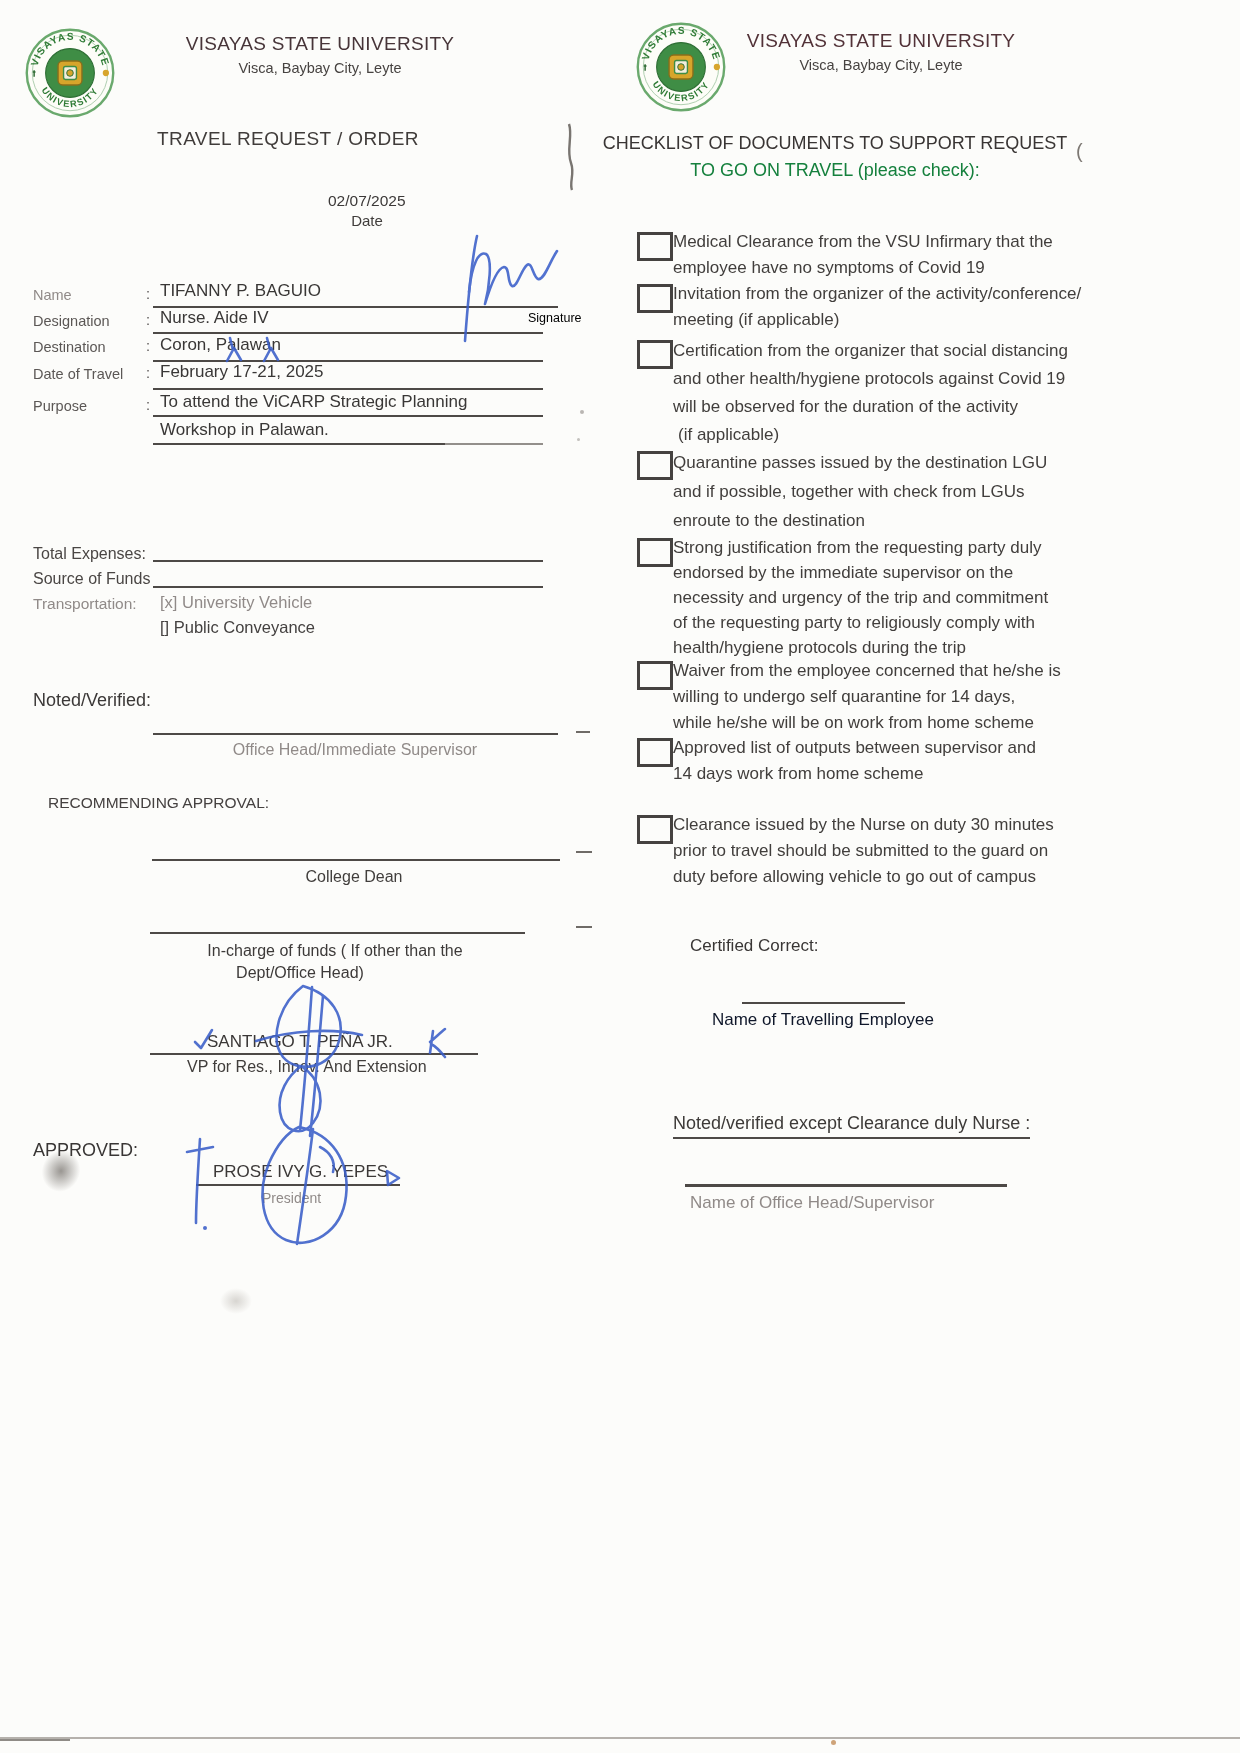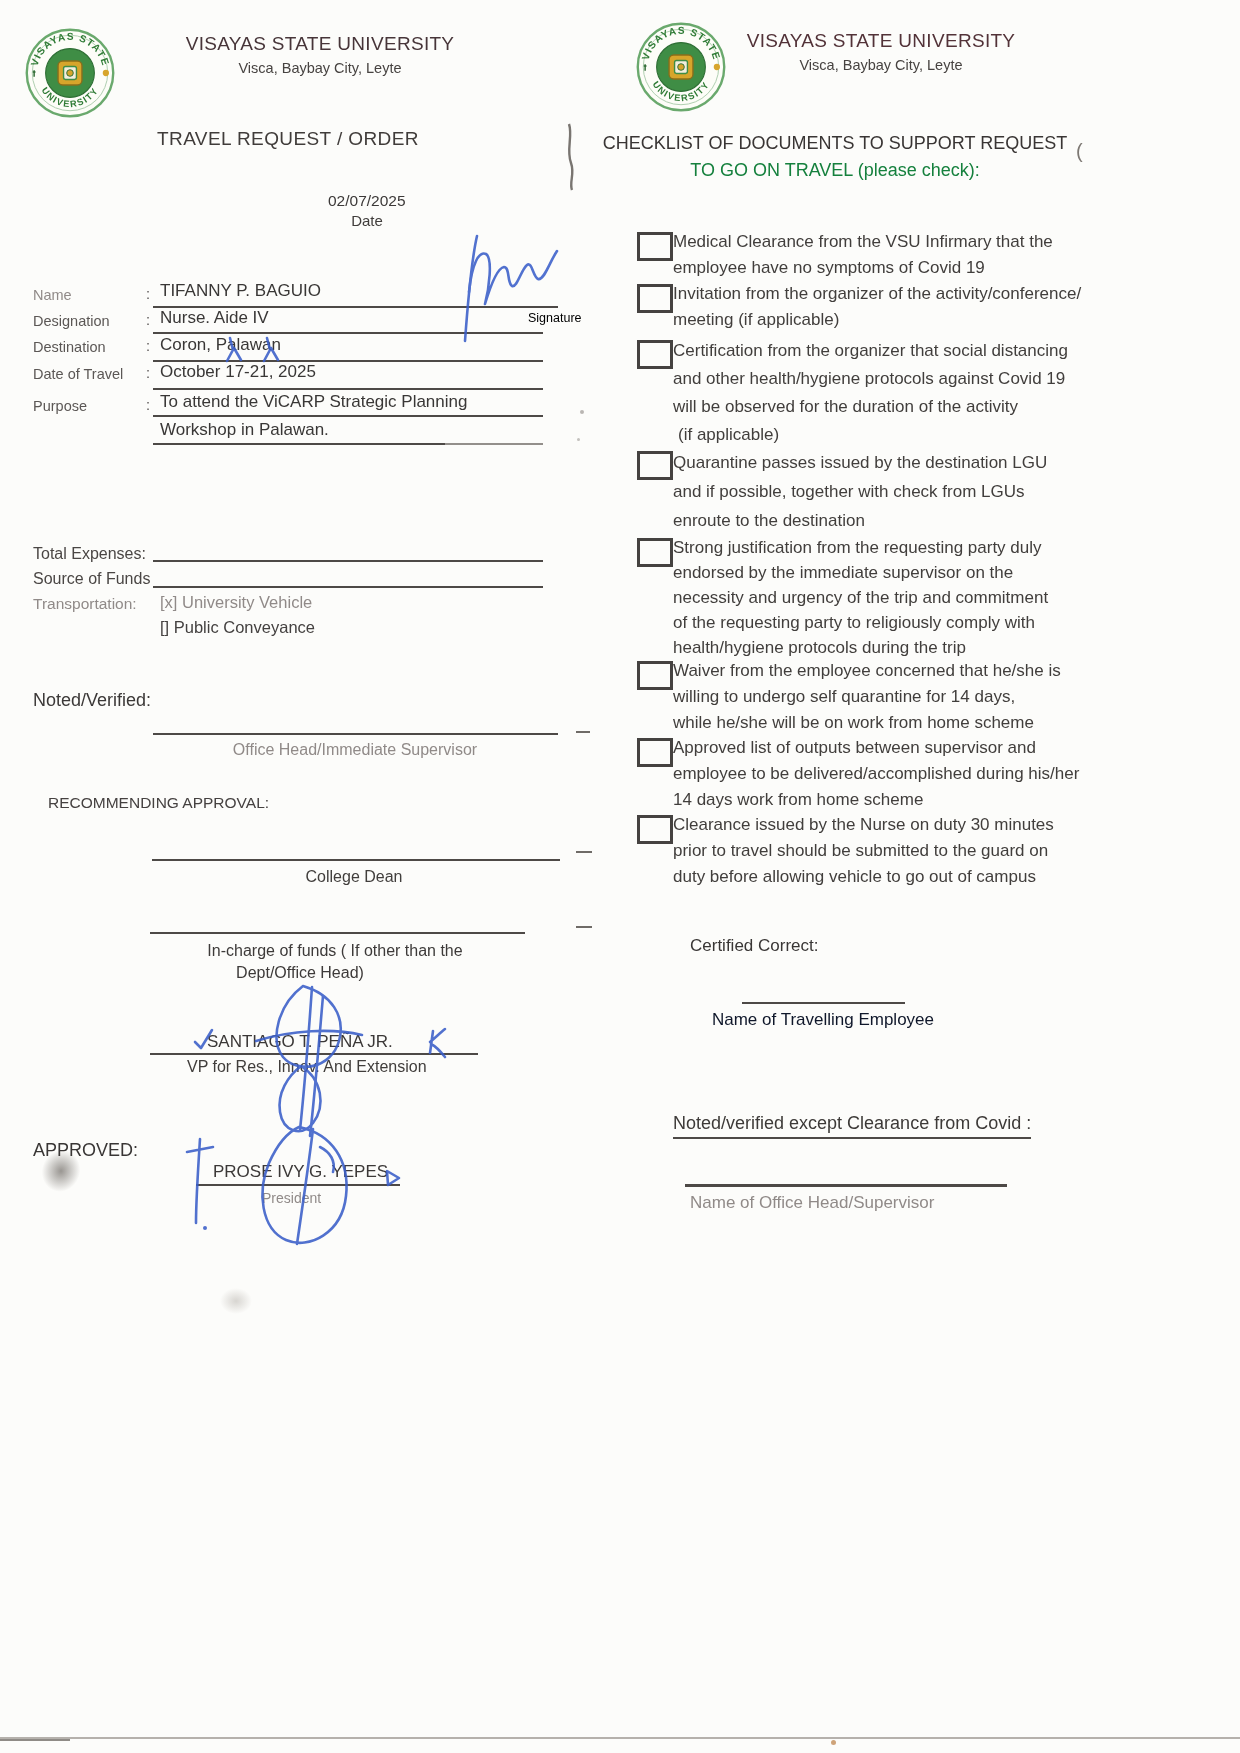--- a/index.html
+++ b/index.html
@@ -63,21 +63,21 @@
   <div class="abs val" style="left:160px;top:308px">Nurse. Aide IV</div>
   <div class="hr" style="left:153px;top:332px;width:390px"></div>
 
   <div class="abs lbl" style="left:33px;top:339px">Destination</div>
   <div class="abs lbl" style="left:146px;top:338px">:</div>
   <div class="abs val" style="left:160px;top:335px">Coron, Palawan</div>
   <div class="hr" style="left:153px;top:360px;width:390px"></div>
 
   <div class="abs lbl" style="left:33px;top:366px">Date of Travel</div>
   <div class="abs lbl" style="left:146px;top:365px">:</div>
-  <div class="abs val" style="left:160px;top:362px">October 17-21, 2025</div>
+  <div class="abs val" style="left:160px;top:362px">February 17-21, 2025</div>
   <div class="hr" style="left:153px;top:388px;width:390px"></div>
 
   <div class="abs lbl" style="left:33px;top:398px">Purpose</div>
   <div class="abs lbl" style="left:146px;top:397px">:</div>
   <div class="abs val" style="left:160px;top:392px">To attend the ViCARP Strategic Planning</div>
   <div class="hr" style="left:153px;top:415px;width:390px"></div>
   <div class="abs val" style="left:160px;top:420px">Workshop in Palawan.</div>
   <div class="hr" style="left:153px;top:443px;width:292px"></div>
   <div class="hr light" style="left:445px;top:443px;width:98px"></div>
 
@@ -192,39 +192,38 @@
       <div class="cl-line">Waiver from the employee concerned that he/she is</div>
       <div class="cl-line">willing to undergo self quarantine for 14 days,</div>
       <div class="cl-line">while he/she will be on work from home scheme</div>
     </div>
   </div>
 
   <div class="abs" style="left:637px;top:735px">
     <div class="checkbox" style="left:0;top:3px"></div>
     <div class="abs" style="left:36px;top:0;line-height:26px">
       <div class="cl-line faded">Approved list of outputs between supervisor and</div>
-      <div class="cl-line">employee to be delivered/accomplished during his/her</div>
       <div class="cl-line">14 days work from home scheme</div>
     </div>
   </div>
 
   <div class="abs" style="left:637px;top:812px">
     <div class="checkbox" style="left:0;top:3px"></div>
     <div class="abs" style="left:36px;top:0;line-height:26px">
       <div class="cl-line">Clearance issued by the Nurse on duty 30 minutes</div>
       <div class="cl-line">prior to travel should be submitted to the guard on</div>
       <div class="cl-line">duty before allowing vehicle to go out of campus</div>
     </div>
   </div>
 
   <div class="abs b" style="left:690px;top:936px;font-size:17px;color:#393635">Certified Correct:</div>
   <div class="hr" style="left:742px;top:1002px;width:163px"></div>
   <div class="abs b center" style="left:673px;top:1010px;width:300px;font-size:17px;color:#0f172a">Name of Travelling Employee</div>
 
-  <div class="abs nowrap" style="left:673px;top:1113px;font-size:18px;color:#3d3a38;border-bottom:2px solid #4d4946;padding-bottom:3px">Noted/verified except Clearance from Covid :</div>
+  <div class="abs nowrap" style="left:673px;top:1113px;font-size:18px;color:#3d3a38;border-bottom:2px solid #4d4946;padding-bottom:3px">Noted/verified except Clearance duly Nurse :</div>
 
   <div class="hr" style="left:685px;top:1184px;width:322px;height:2.5px"></div>
   <div class="abs b faded" style="left:690px;top:1193px;font-size:17px">Name of Office Head/Supervisor</div>
 
   <svg class="ink-svg" width="1240" height="1753" viewBox="0 0 1240 1753">
     <g stroke="#3a5ec9" stroke-width="2.6" fill="none" stroke-linecap="round" stroke-linejoin="round" opacity="0.88">
 
       <path d="M477 236 C471 262 468 300 465 341"></path>
       <path d="M469 292 C472 263 479 251 486 254 C493 258 489 289 485 304 C491 284 498 268 504 267 C510 267 507 283 512 286 C517 288 521 270 527 265 C532 261 533 277 538 279 C544 281 549 263 557 251"></path>
 

